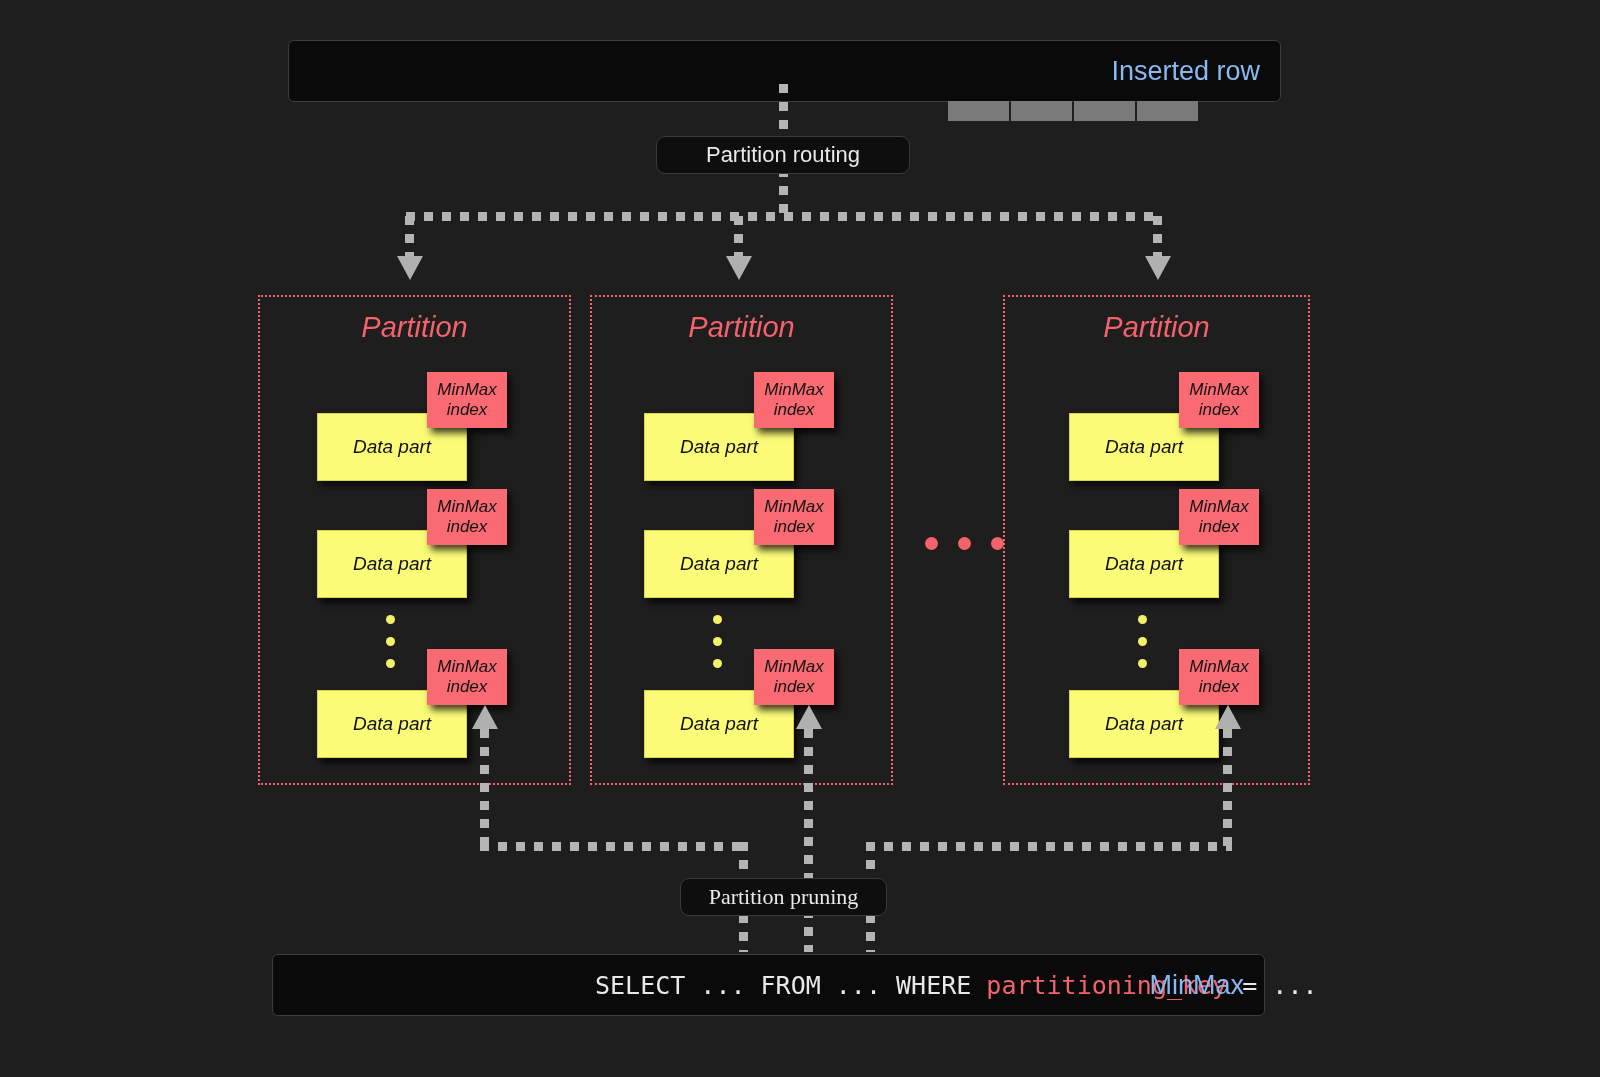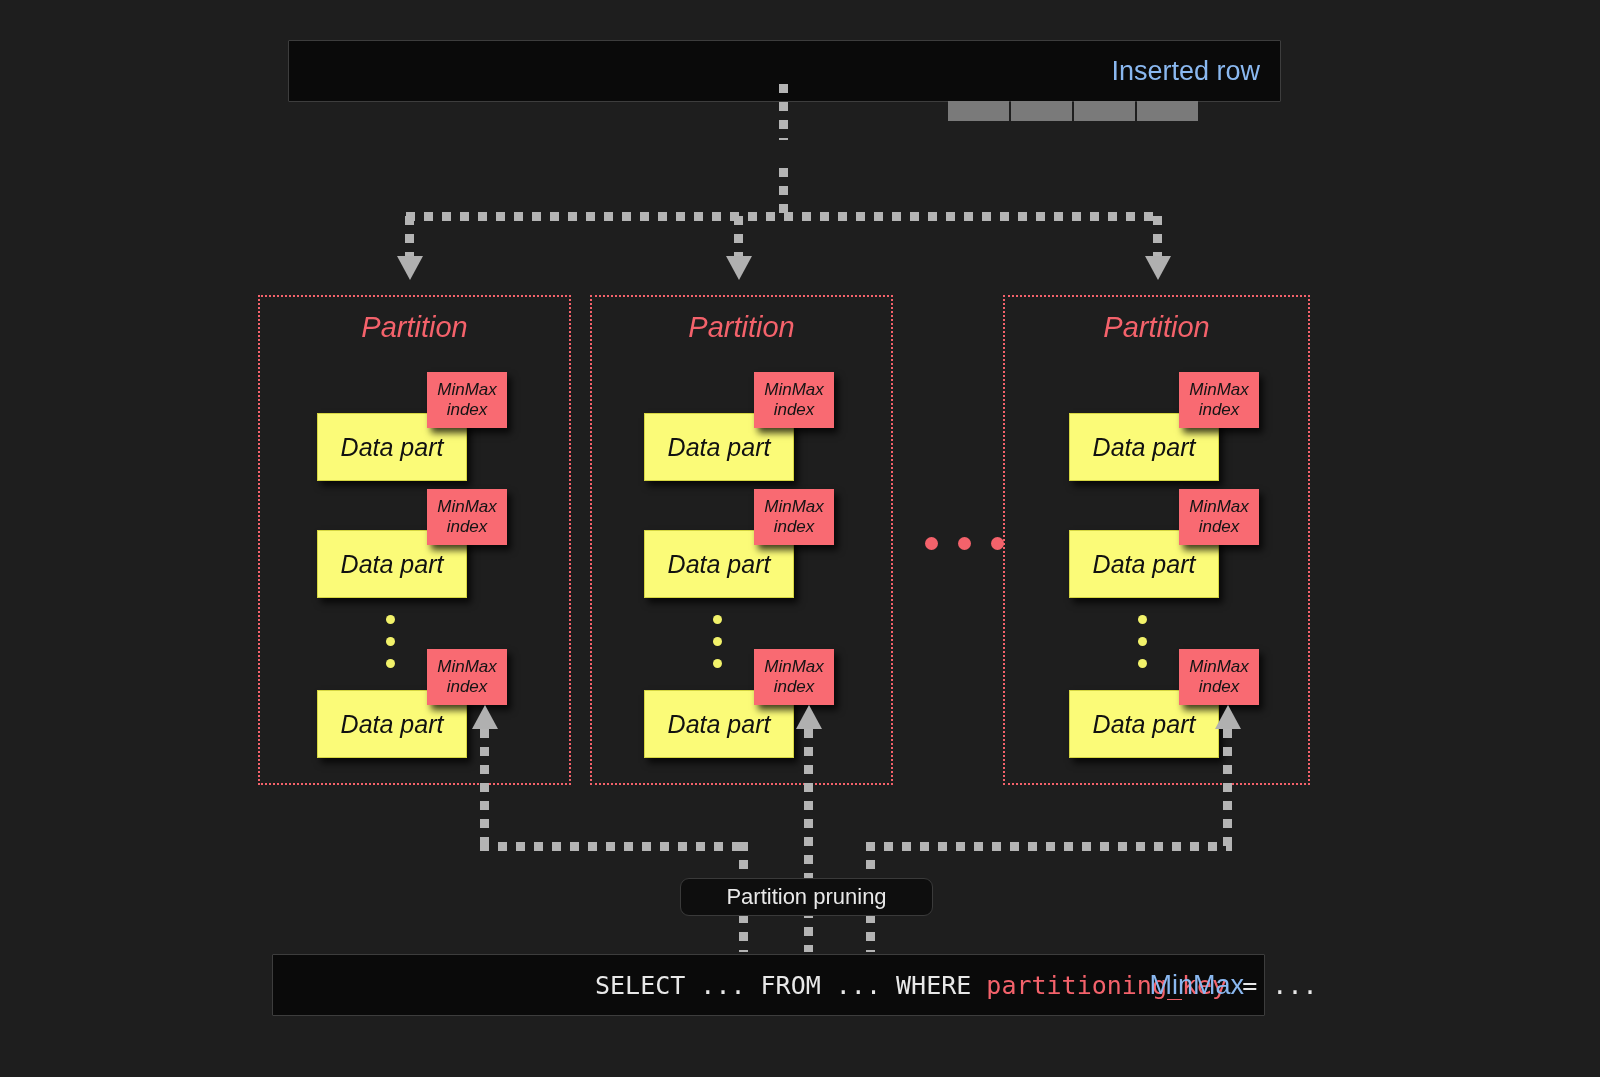--- a/index.html
+++ b/index.html
@@ -12,21 +12,21 @@
     width:1600px;height:1077px;
     background:#1e1e1e;
     overflow:hidden;
   }
 
   
   .bar{
     position:absolute;
     background:#0a0a0a;
     border:1px solid #3d3d3d;
-    border-radius:1px;
+    border-radius:6px;
     box-sizing:border-box;
   }
   #inserted-bar{ left:288px; top:40px; width:993px; height:62px; }
   #query-bar   { left:272px; top:954px; width:993px; height:62px; }
 
   .bar-label{
     position:absolute;
     right:20px; top:50%;
     transform:translateY(-50%);
     font-size:27px;
@@ -66,21 +66,21 @@
     background:#0e0e0e;
     border:1px solid #3a3a3a;
     border-radius:9px;
     box-sizing:border-box;
     display:flex;align-items:center;justify-content:center;
     color:#e9e9e9;
     font-size:22px;
     z-index:6;
   }
   #pill-routing{ left:656px; top:136px; width:254px; height:38px; }
-  #pill-pruning{ left:680px; top:878px; width:253px; height:38px; }
+  #pill-pruning{ left:680px; top:878px; width:207px; height:38px;font-family:Liberation Serif, serif; }
 
   
   .dotv, .doth{ position:absolute; z-index:3; }
   .dotv{
     width:9px;
     background-image:linear-gradient(to bottom,#b4b4b4 0 9px,transparent 9px 18px);
     background-size:9px 18px;
   }
   .doth{
     height:9px;
@@ -117,21 +117,21 @@
 
   .datapart{
     position:absolute;
     width:150px;height:68px;
     background:#fbfb78;
     border:1px solid #d6d642;
     box-sizing:border-box;
     box-shadow:4px 5px 7px rgba(0,0,0,.75);
     display:flex;align-items:center;justify-content:center;
     color:#111;
-    font-size:25px;
+    font-size:19px;
     z-index:3;
   }
   .minmax{
     position:absolute;
     width:80px;height:56px;
     background:#f96a72;
     box-shadow:4px 5px 7px rgba(0,0,0,.75);
     display:flex;flex-direction:column;
     align-items:center;justify-content:center;
     color:#141414;
@@ -168,20 +168,23 @@
       <div class="row-cell"></div>
       <div class="row-cell"></div>
       <div class="row-cell"></div>
       <div class="row-cell"></div>
     </div>
     <div class="bar-label">Inserted row</div>
   </div>
 
   <div class="dotv" style="left:779px; top:84px; height:56px;"></div>
 
+  <div id="pill-routing" class="pill">
+    <span>Partition routing</span>
+  </div>
 
   <div class="dotv" style="left:779px; top:168px; height:50px;"></div>
 
   <div class="doth" style="left:406px; top:212px; width:752px;"></div>
 
   <div class="dotv" style="left:405px; top:216px; height:46px;"></div>
   <div class="arrow-down" style="left:397px; top:256px;"></div>
 
   <div class="dotv" style="left:734px; top:216px; height:46px;"></div>
   <div class="arrow-down" style="left:726px; top:256px;"></div>

